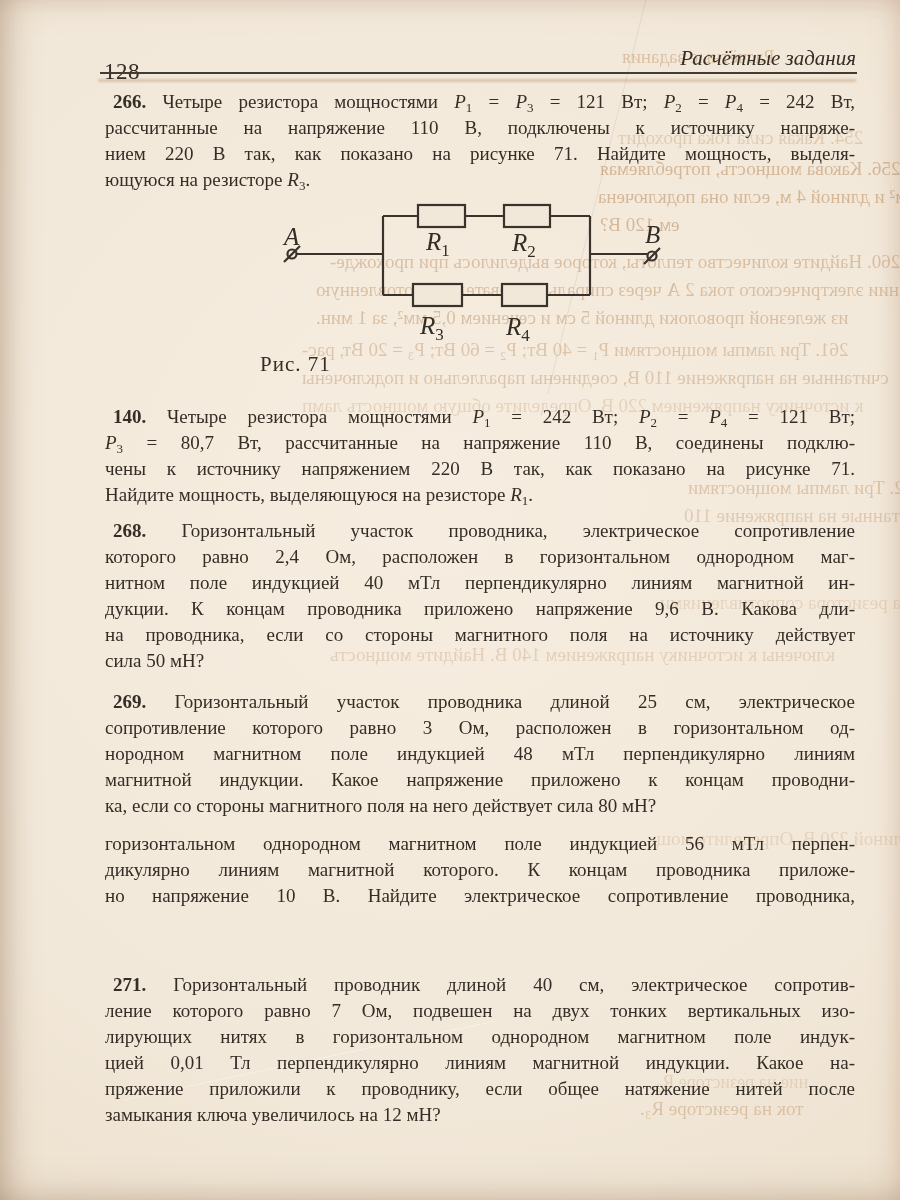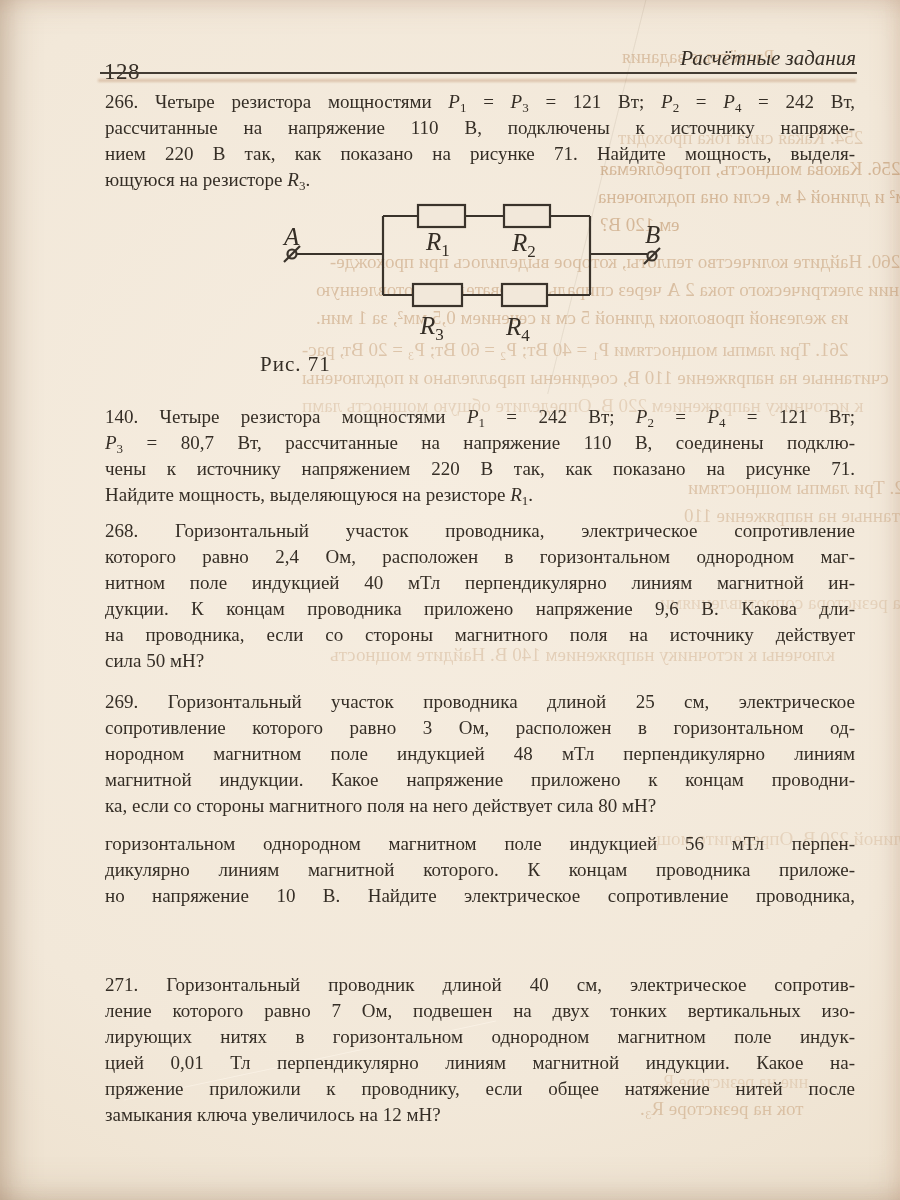--- a/index.html
+++ b/index.html
@@ -18,21 +18,21 @@
   }
   
   .hdr-num{position:absolute;left:104px;top:43px;font-size:23px;letter-spacing:.5px;margin-top:16px;}
   .hdr-title{position:absolute;right:44px;top:46px;font-style:italic;font-size:21px;}
   .hdr-rule{position:absolute;left:100px;top:72px;width:757px;height:2px;background:#433c33;}
   .ghost-rule{position:absolute;left:98px;top:79px;width:758px;height:3px;background:rgba(168,110,62,.30);filter:blur(1.2px);}
   
   .problem{position:absolute;left:105px;width:750px;font-size:19px;line-height:26px;}
   .pline{height:26px;overflow:hidden;text-align:justify;text-align-last:justify;white-space:normal;}
   .pline.last{text-align-last:left;}
-  .pnum{font-weight:normal;}
+  .pnum{font-weight:bold;margin-left:8px;}
   .mvar{font-style:italic;font-family:"Liberation Serif",serif;}
   sub{font-size:13px;line-height:0;vertical-align:-4px;}
   
   .fig-svg{position:absolute;left:268px;top:194px;}
   .fig-caption{position:absolute;left:260px;top:352px;width:424px;text-align:left;font-size:21px;letter-spacing:1px;}
   
   .ghost{
     position:absolute;color:#a86d35;transform:scaleX(-1);
     filter:blur(0.7px);white-space:nowrap;pointer-events:none;
     font-family:"Liberation Serif",serif;

